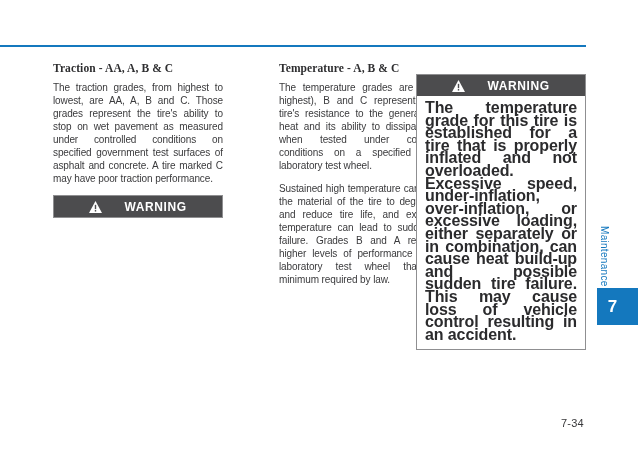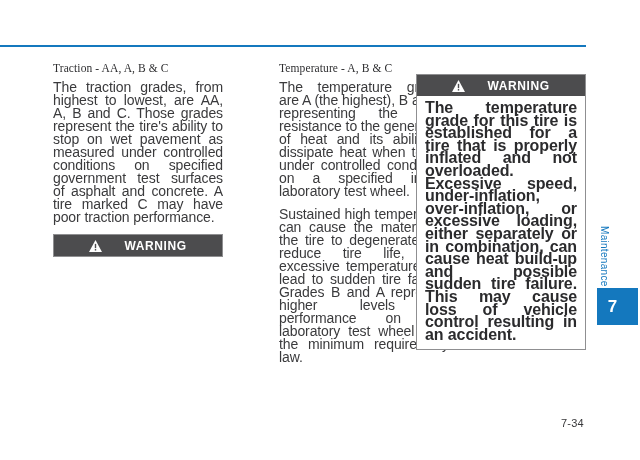--- a/index.html
+++ b/index.html
@@ -22,27 +22,27 @@
     position: absolute; left: 0; top: 45px;
     width: 586px; height: 2px;
     background: var(--accent);
   }
   .col { position: absolute; top: 62px; width: 170px; }
   .col-1 { left: 53px; }
   .col-2 { left: 235px; margin-left: 44px; }
   .col-3 { left: 416px; top: 73px; }
   .heading {
     font-family: "Liberation Serif", serif;
-    font-size: 11.5px; font-weight: normal;
+    font-size: 11.5px; font-weight: bold;
     color: #2e2e30;
     margin: 0 0 7px 0;
     letter-spacing: 0.1px;
   }
   .body-text {
-    font-size: 14px; line-height: 13px;
+    font-size: 10px; line-height: 13px;
     text-align: justify;
     color: var(--ink);
     margin: 0 0 10px 0;
     letter-spacing: -0.1px;
   }
   .warn-box {
     border: 1px solid var(--box-border);
     background: #fff;
     margin-top: 1px;
   }

